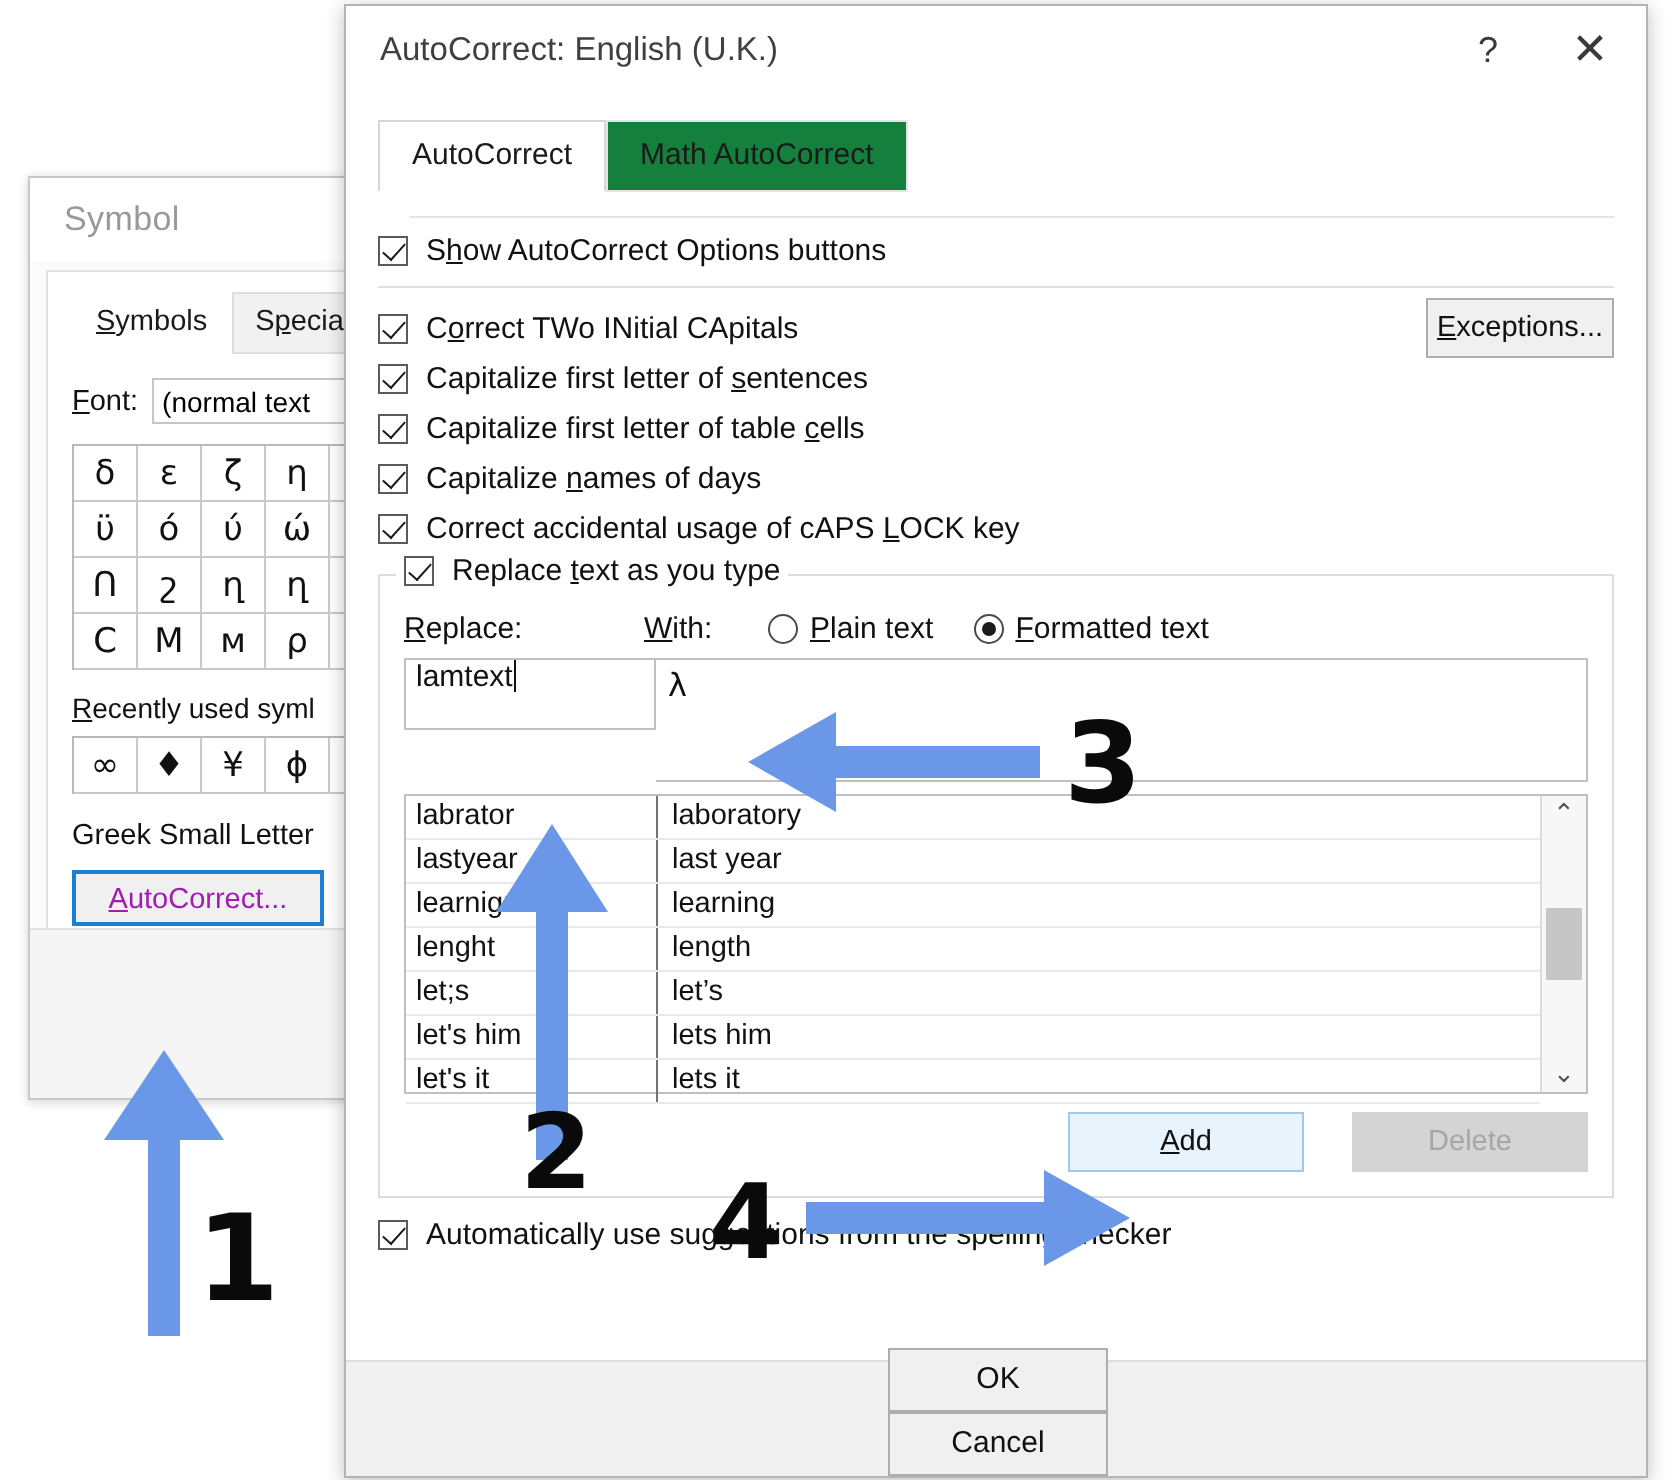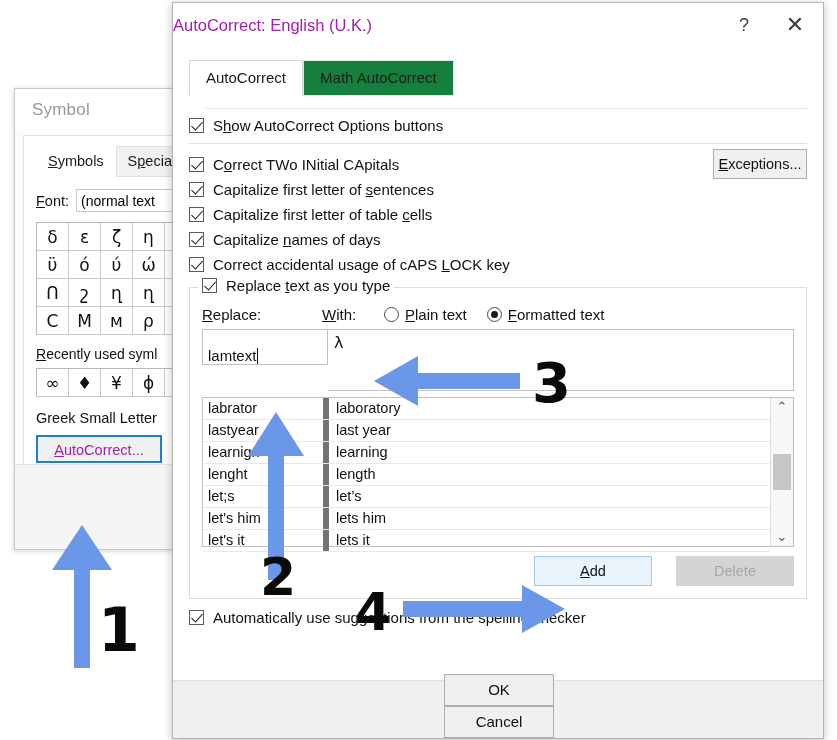--- a/index.html
+++ b/index.html
@@ -74,21 +74,21 @@
   #autocorrect-dialog{
     left:172px;top:2px;width:650px;height:735px;
     background:#f0f0f0;border:1px solid #b4b4b4;
     box-shadow:0 2px 9px rgba(0,0,0,.25);
     overflow:hidden;
   }
   #ac-titlebar{
     height:44px;background:#ffffff;display:flex;align-items:center;
     border-bottom:1px solid #ececec;
   }
-  #ac-title{font-size:16.5px;color:#a21caf;flex:1;}
+  #ac-title{font-size:16.5px;color:#404040;margin-left:17px;flex:1;}
   .ac-caption-btn{
     width:46px;height:44px;display:flex;align-items:center;justify-content:center;
     font-size:18px;color:#3a3a3a;
   }
   #ac-close-icon{width:56px;font-size:22px;font-weight:300;}
 
   #ac-client{
     position:absolute;left:0;right:0;top:44px;bottom:0;background:#ffffff;
   }
   .ac-tabs{display:flex;margin:13px 0 0 16px;font-size:15px;position:relative;z-index:2;}
@@ -144,37 +144,37 @@
   }
   .radio.on:after{
     content:"";position:absolute;left:3px;top:3px;width:7px;height:7px;border-radius:50%;background:#1a1a1a;
   }
   .radio-item{display:flex;align-items:center;margin-right:20px;}
 
   .rep-inputs{display:flex;}
   #replace-input{
     width:126px;height:36px;border:1px solid #c0c0c0;background:#fff;
     font-size:15px;color:#111;padding:0 5px;box-sizing:border-box;
-    display:flex;align-items:flex-end;
+    display:flex;align-items:flex-start;
   }
   .caret{display:inline-block;width:1px;height:16px;background:#111;margin-left:1px;}
   #with-input{
     flex:1;height:62px;border:1px solid #c0c0c0;border-left:none;background:#fff;
     font-size:16px;color:#111;padding:3px 6px;box-sizing:border-box;
     font-family:"DejaVu Sans",sans-serif;
   }
 
   
   .rep-list{
     margin-top:6px;border:1px solid #c0c0c0;background:#fff;display:flex;height:150px;
     box-sizing:border-box;
   }
   .rep-list-cols{flex:1;display:flex;flex-direction:column;}
   .rep-row{display:flex;height:21px;border-bottom:1px solid #e9e9e9;font-size:14.5px;color:#111;}
-  .rep-cell-a{width:126px;border-right:6px solid #737373;padding-left:5px;box-sizing:border-box;line-height:21px;overflow:hidden;white-space:nowrap;}
+  .rep-cell-a{width:126px;border-right:1px solid #737373;padding-left:5px;box-sizing:border-box;line-height:21px;overflow:hidden;white-space:nowrap;}
   .rep-cell-b{flex:1;padding-left:7px;line-height:21px;overflow:hidden;white-space:nowrap;}
   .rep-scroll{
     width:22px;background:#f7f7f7;border-left:1px solid #dcdcdc;
     display:flex;flex-direction:column;align-items:center;justify-content:space-between;
     position:relative;
   }
   .scroll-arrow{font-size:13px;color:#505050;height:18px;line-height:18px;}
   .scroll-thumb{position:absolute;left:2px;right:2px;top:56px;height:36px;background:#c6c6c6;}
 
   .btn-row{display:flex;justify-content:flex-end;margin-top:9px;}

